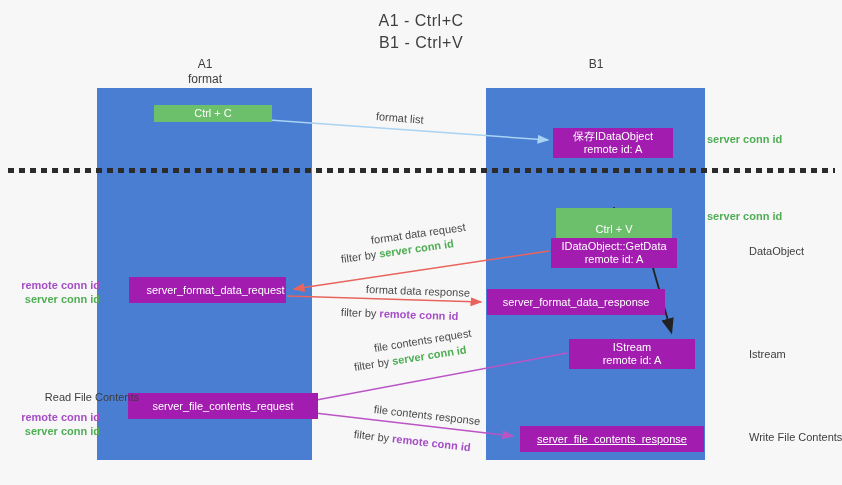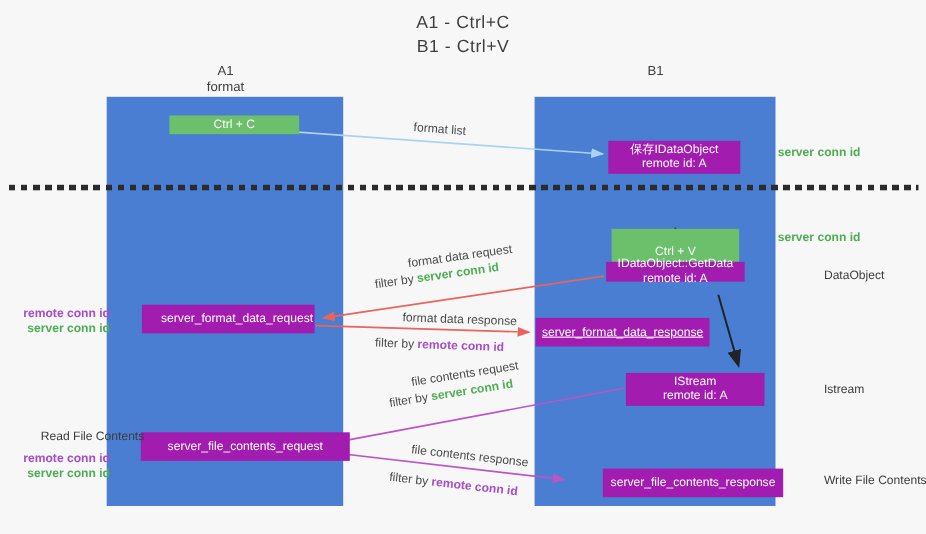--- a/index.html
+++ b/index.html
@@ -125,38 +125,38 @@
     <div>Ctrl + C</div>
   </div>
   <div class="abs box green" style="left:556px; top:180px; width:116px; height:43px;margin-top:28px;">
     <div>Ctrl + V</div>
   </div>
 
   <div class="abs box orange" style="left:553px; top:128px; width:120px; height:30px;">
     <div>保存IDataObject</div>
     <div>remote id: A</div>
   </div>
-  <div class="abs box orange" style="left:551px; top:238px; width:126px; height:18px;">
+  <div class="abs box orange" style="left:551px; top:238px; width:126px; height:30px;">
     <div>IDataObject::GetData</div>
     <div>remote id: A</div>
   </div>
   <div class="abs box orange" style="left:129px; top:277px; width:157px; height:26px;padding-left:16px;">
     <div>server_format_data_request</div>
   </div>
-  <div class="abs box orange" style="left:487px; top:289px; width:158px; height:26px;text-decoration:underline;">
+  <div class="abs box orange" style="left:487px; top:289px; width:178px; height:26px;">
     <div>server_format_data_response</div>
   </div>
   <div class="abs box orange" style="left:569px; top:339px; width:126px; height:30px;">
     <div>IStream</div>
     <div>remote id: A</div>
   </div>
   <div class="abs box orange" style="left:128px; top:393px; width:190px; height:26px;">
     <div>server_file_contents_request</div>
   </div>
-  <div class="abs box orange" style="left:548px; top:426px; width:164px; height:26px;">
+  <div class="abs box orange" style="left:520px; top:426px; width:184px; height:26px;text-decoration:underline;">
     <div>server_file_contents_response</div>
   </div>
 
   <div class="abs arrow-label" style="left:376px; top:110px; transform:rotate(4.5deg);">format list</div>
 
   <div class="abs arrow-label" style="left:371px; top:234px; transform:rotate(-8deg);">format data request</div>
   <div class="abs arrow-label" style="left:341px; top:253px; transform:rotate(-8deg);">
     <span>filter by </span><span class="filter-val-green">server conn id</span>
   </div>
 
@@ -178,19 +178,19 @@
   <div class="abs side-label side-green" style="left:707px; top:133px;">server conn id</div>
   <div class="abs side-label side-green" style="left:707px; top:210px;">server conn id</div>
   <div class="abs side-label side-dark" style="left:712px; top:245px;">DataObject</div>
   <div class="abs side-label side-dark" style="left:712px; top:348px;">Istream</div>
   <div class="abs side-label side-dark" style="left:712px; top:431px;">Write File Contents</div>
 
   <div class="abs left-stack" style="left:0px; top:278px; width:100px;">
     <div class="purple">remote conn id</div>
     <div class="green">server conn id</div>
   </div>
-  <div class="abs side-label side-dark" style="left:0px; top:391px; width:102px; text-align:left;">Read File Contents</div>
+  <div class="abs side-label side-dark" style="left:0px; top:391px; width:102px; text-align:right;">Read File Contents</div>
   <div class="abs left-stack" style="left:0px; top:410px; width:100px;">
     <div class="purple">remote conn id</div>
     <div class="green">server conn id</div>
   </div>
 
 </div>
 
 </body></html>

